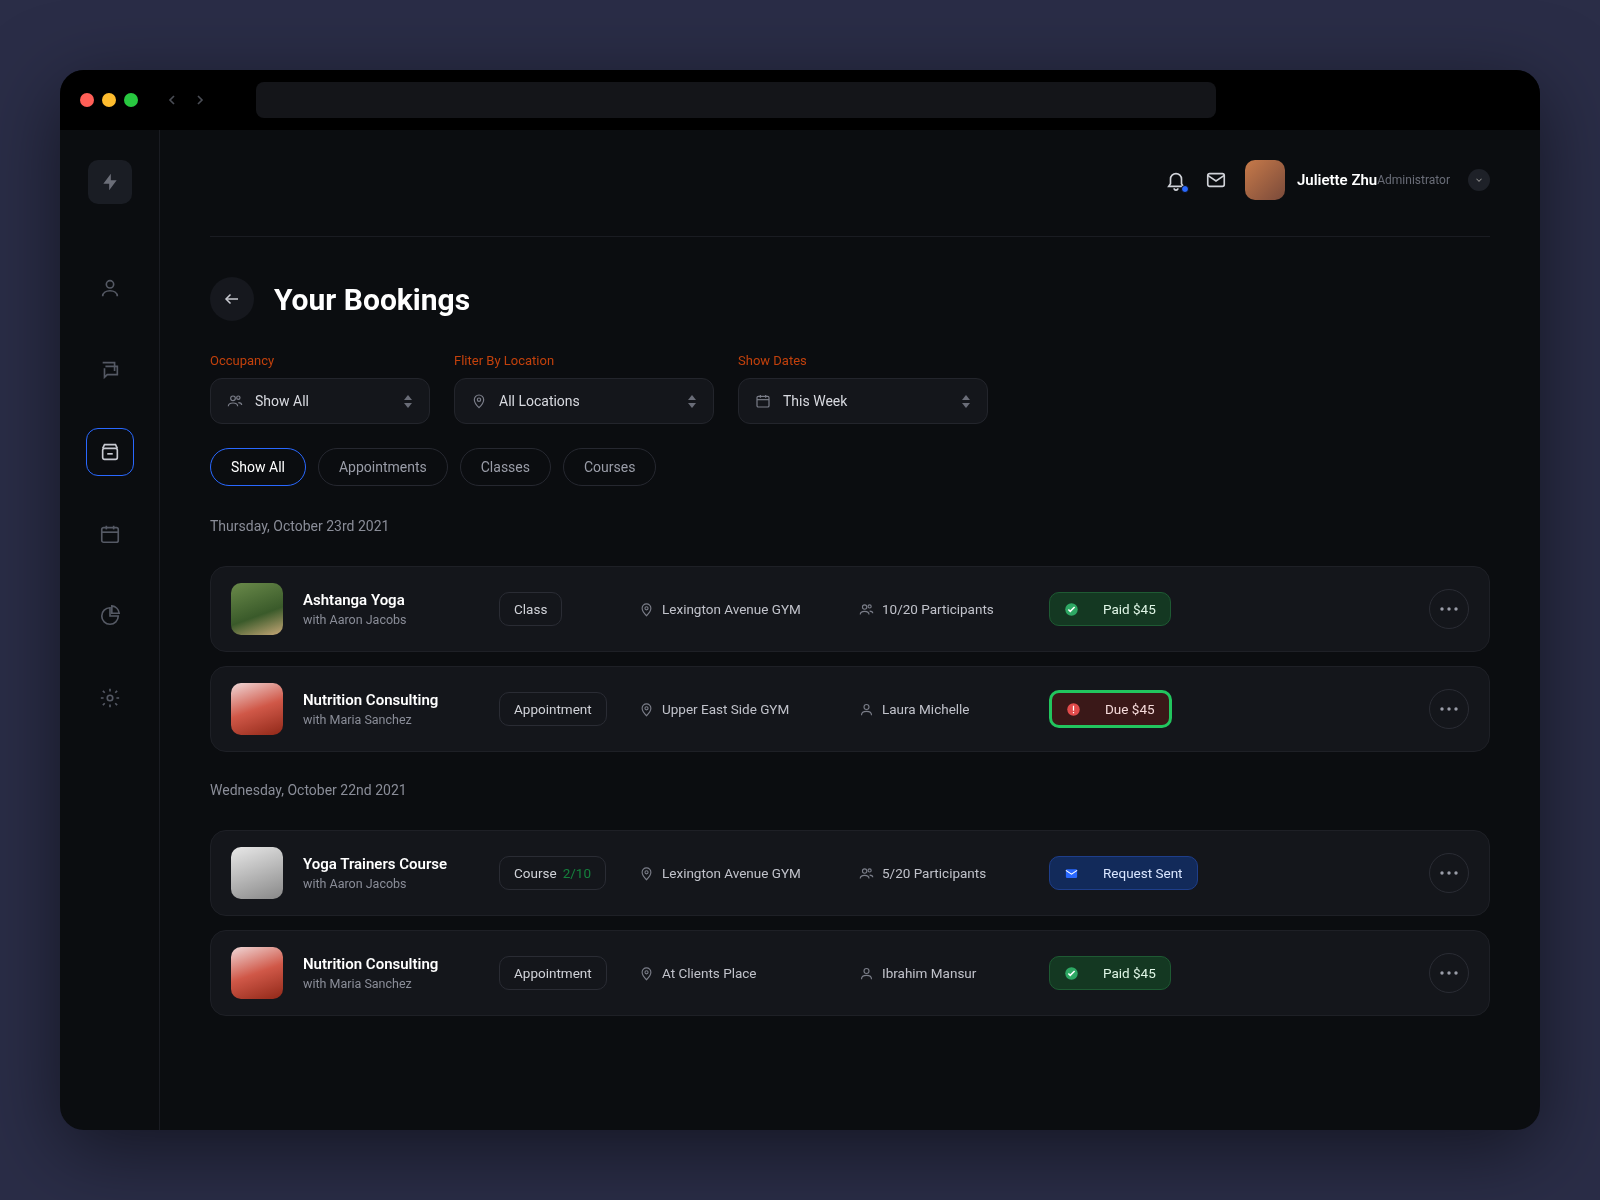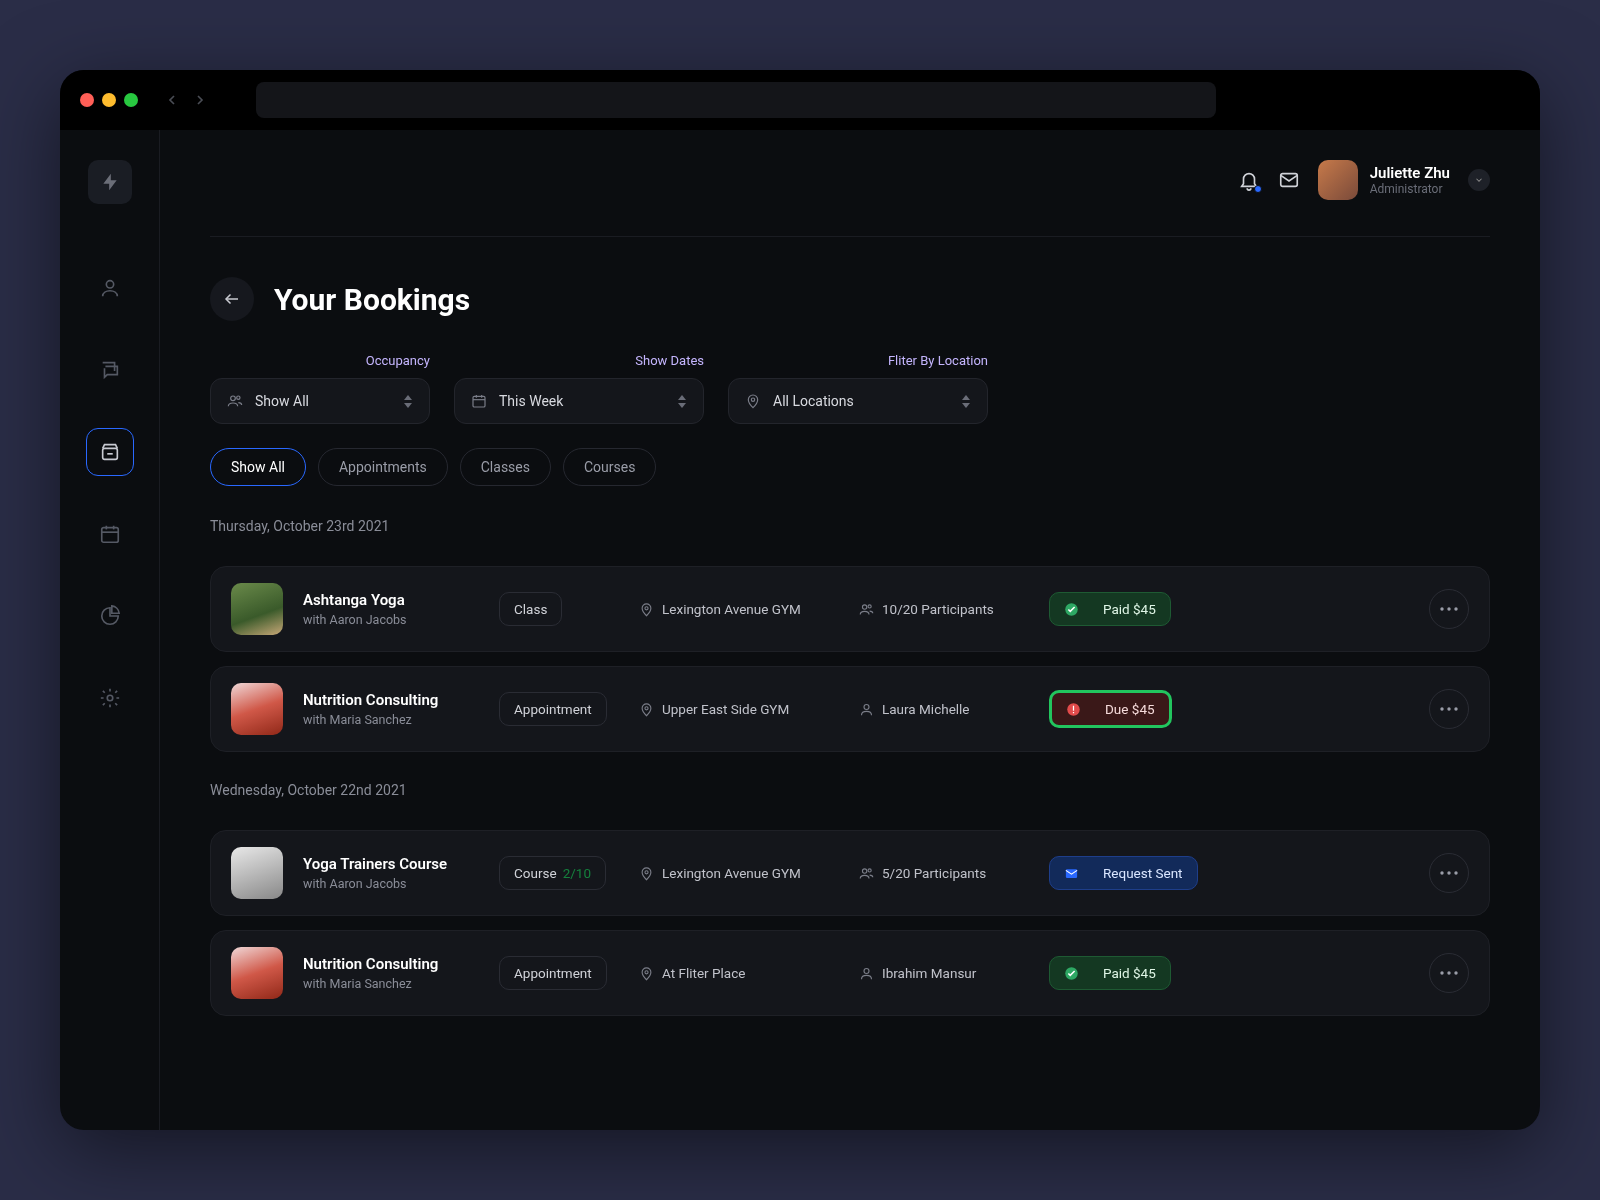--- a/index.html
+++ b/index.html
@@ -65,32 +65,32 @@
     display: flex; align-items: center; padding: 0 14px; gap: 12px;
   }
   .search-icon-box { width: 30px; height: 30px; background: #1e2128; border-radius: 8px; display:flex; align-items:center; justify-content:center; color:#5a5d66;}
   .search-input { background: transparent; border: none; outline: none; color: #fff; font-size: 15px; flex:1; }
   .search-input::placeholder { color: #4a4d56; }
   .spacer { flex: 1; }
   .topbar-icon { color: #d0d2d8; position: relative; cursor: pointer; }
   .notif-dot { position:absolute; bottom:-2px; right:-2px; width:8px; height:8px; background:#2968ff; border-radius:50%; border:1.5px solid #0b0d10;}
   .user { display:flex; align-items:center; gap:12px; cursor:pointer; }
   .avatar { width:40px; height:40px; border-radius:10px; background: linear-gradient(135deg,#c77a4a,#7a4a3a); }
-  .user-meta { display:flex; flex-direction:column; }
+  .user-meta { display:flex; flex-direction:row;align-items:center; }
   .user-name { font-size:15px; font-weight:600; }
   .user-role { font-size:12px; color:#6a6d78; }
   .chev { width:22px; height:22px; background:#1e2128; border-radius:50%; display:flex; align-items:center; justify-content:center; color:#888; margin-left:6px;}
 
   .page-head { display:flex; align-items:center; gap:20px; margin-bottom: 32px;}
   .back-btn { width:44px; height:44px; border-radius:50%; background:#16181e; display:flex; align-items:center; justify-content:center; color:#c8cad1; cursor:pointer;}
   .page-title { font-size:30px; font-weight:700; }
 
   .filters { display:flex; gap:24px; margin-bottom:24px; }
   .filter-group { display:flex; flex-direction:column; gap:10px; }
-  .filter-label { font-size:13px; color:#c4b5fd;text-align:right; }
+  .filter-label { font-size:13px; color:#c2410c; }
   .select {
     height:46px; padding: 0 16px; background:#14161b; border:1px solid #23252c; border-radius:12px;
     display:flex; align-items:center; gap:12px; color:#d8dae0; font-size:14px; cursor:pointer; position:relative;
   }
   .select .sort-icon { margin-left:auto; color:#6a6d78; display:flex; flex-direction:column; gap:1px;}
   .w-220{width:220px;} .w-250{width:250px;} .w-260{width:260px;}
 
   .tabs { display:flex; gap:12px; margin-bottom: 32px;}
   .tab { padding:10px 20px; border-radius:999px; border:1px solid #262830; color:#9a9da8; font-size:14px; cursor:pointer;}
   .tab.active { border-color:#2968ff; color:#fff; }
@@ -249,51 +249,51 @@
               <svg width="10" height="6" viewBox="0 0 10 6" fill="currentColor">
                   <path d="M5 0 L9 5 L1 5 Z"></path>
                 </svg>
               <svg width="10" height="6" viewBox="0 0 10 6" fill="currentColor">
                   <path d="M5 6 L1 1 L9 1 Z"></path>
                 </svg>
             </span>
           </div>
         </div>
         <div class="filter-group">
+          <span class="filter-label">Fliter By Location</span>
+          <div class="select w-260">
+            <span class="icon-s">
+              <svg width="16" height="16" viewBox="0 0 24 24" fill="none" stroke="currentColor" stroke-width="1.8">
+                  <path d="M12 22s7-7 7-12a7 7 0 1 0-14 0c0 5 7 12 7 12z"></path>
+                  <circle cx="12" cy="10" r="2.5"></circle>
+                </svg>
+            </span>
+            <span>All Locations</span>
+            <span class="sort-icon">
+              <svg width="10" height="6" viewBox="0 0 10 6" fill="currentColor">
+                  <path d="M5 0 L9 5 L1 5 Z"></path>
+                </svg>
+              <svg width="10" height="6" viewBox="0 0 10 6" fill="currentColor">
+                  <path d="M5 6 L1 1 L9 1 Z"></path>
+                </svg>
+            </span>
+          </div>
+        </div>
+        <div class="filter-group">
           <span class="filter-label">Show Dates</span>
           <div class="select w-250">
             <span class="icon-s">
               <svg width="16" height="16" viewBox="0 0 24 24" fill="none" stroke="currentColor" stroke-width="1.8">
                   <rect x="3" y="5" width="18" height="16" rx="2"></rect>
                   <line x1="3" y1="10" x2="21" y2="10"></line>
                   <line x1="8" y1="3" x2="8" y2="7"></line>
                   <line x1="16" y1="3" x2="16" y2="7"></line>
                 </svg>
             </span>
             <span>This Week</span>
-            <span class="sort-icon">
-              <svg width="10" height="6" viewBox="0 0 10 6" fill="currentColor">
-                  <path d="M5 0 L9 5 L1 5 Z"></path>
-                </svg>
-              <svg width="10" height="6" viewBox="0 0 10 6" fill="currentColor">
-                  <path d="M5 6 L1 1 L9 1 Z"></path>
-                </svg>
-            </span>
-          </div>
-        </div>
-        <div class="filter-group">
-          <span class="filter-label">Fliter By Location</span>
-          <div class="select w-260">
-            <span class="icon-s">
-              <svg width="16" height="16" viewBox="0 0 24 24" fill="none" stroke="currentColor" stroke-width="1.8">
-                  <path d="M12 22s7-7 7-12a7 7 0 1 0-14 0c0 5 7 12 7 12z"></path>
-                  <circle cx="12" cy="10" r="2.5"></circle>
-                </svg>
-            </span>
-            <span>All Locations</span>
             <span class="sort-icon">
               <svg width="10" height="6" viewBox="0 0 10 6" fill="currentColor">
                   <path d="M5 0 L9 5 L1 5 Z"></path>
                 </svg>
               <svg width="10" height="6" viewBox="0 0 10 6" fill="currentColor">
                   <path d="M5 6 L1 1 L9 1 Z"></path>
                 </svg>
             </span>
           </div>
         </div>
@@ -462,21 +462,21 @@
       <div><span class="type-chip">
                   <span>Appointment</span>
                 </span></div>
       <div class="loc-col">
                 <span class="icon-s">
                   <svg width="15" height="15" viewBox="0 0 24 24" fill="none" stroke="currentColor" stroke-width="1.8">
                     <path d="M12 22s7-7 7-12a7 7 0 1 0-14 0c0 5 7 12 7 12z"></path>
                     <circle cx="12" cy="10" r="2.5"></circle>
                   </svg>
                 </span>
-                <span>At Fliter Place</span>
+                <span>At Clients Place</span>
               </div>
       <div class="person-col">
                 <span class="icon-s">
                   <svg width="15" height="15" viewBox="0 0 24 24" fill="none" stroke="currentColor" stroke-width="1.8">
                     <circle cx="12" cy="8" r="4"></circle>
                     <path d="M4 21c0-4 4-6 8-6s8 2 8 6"></path>
                   </svg>
                 </span>
                 <span>Ibrahim Mansur</span>
               </div>

